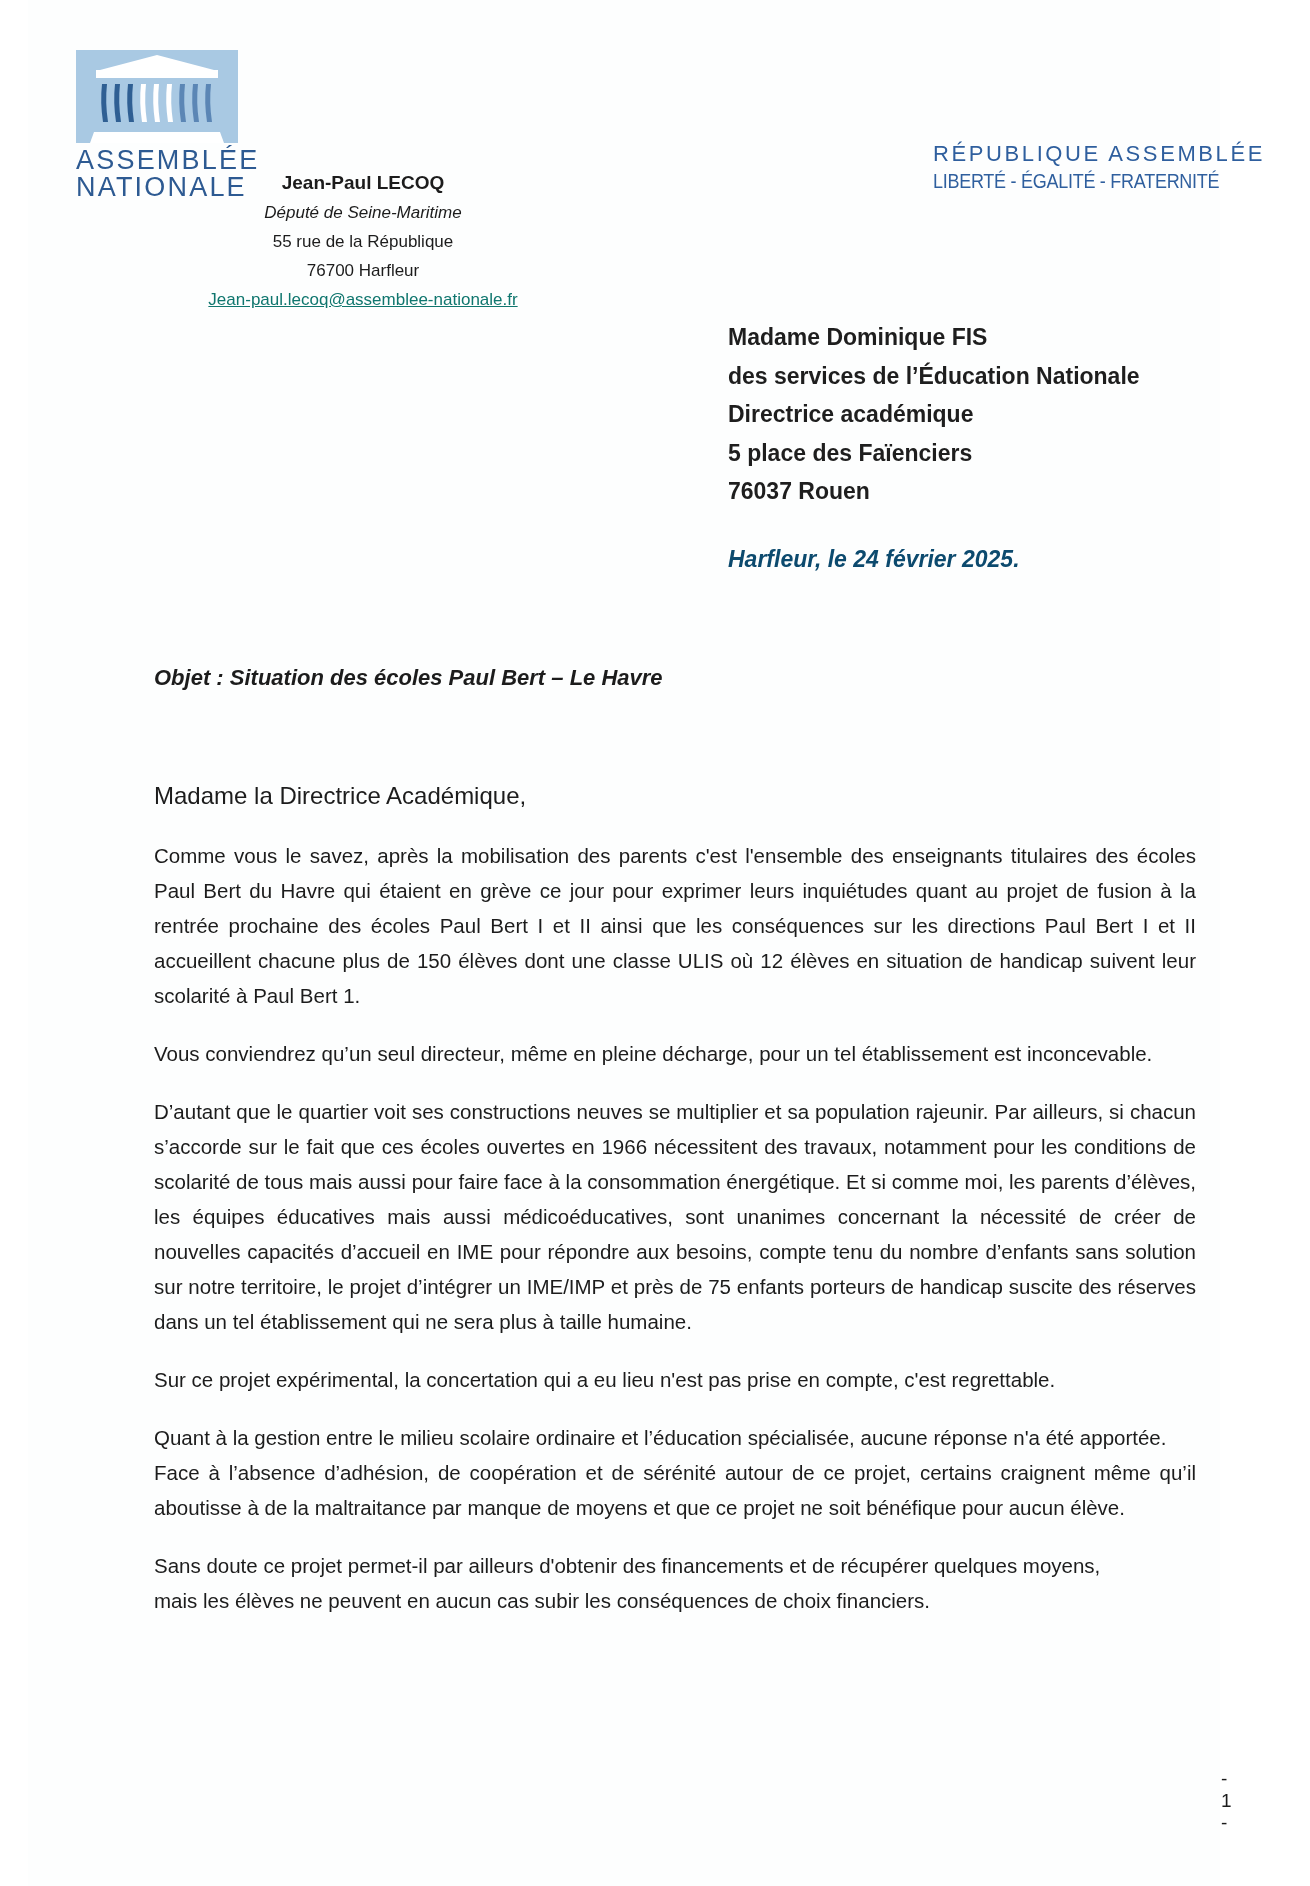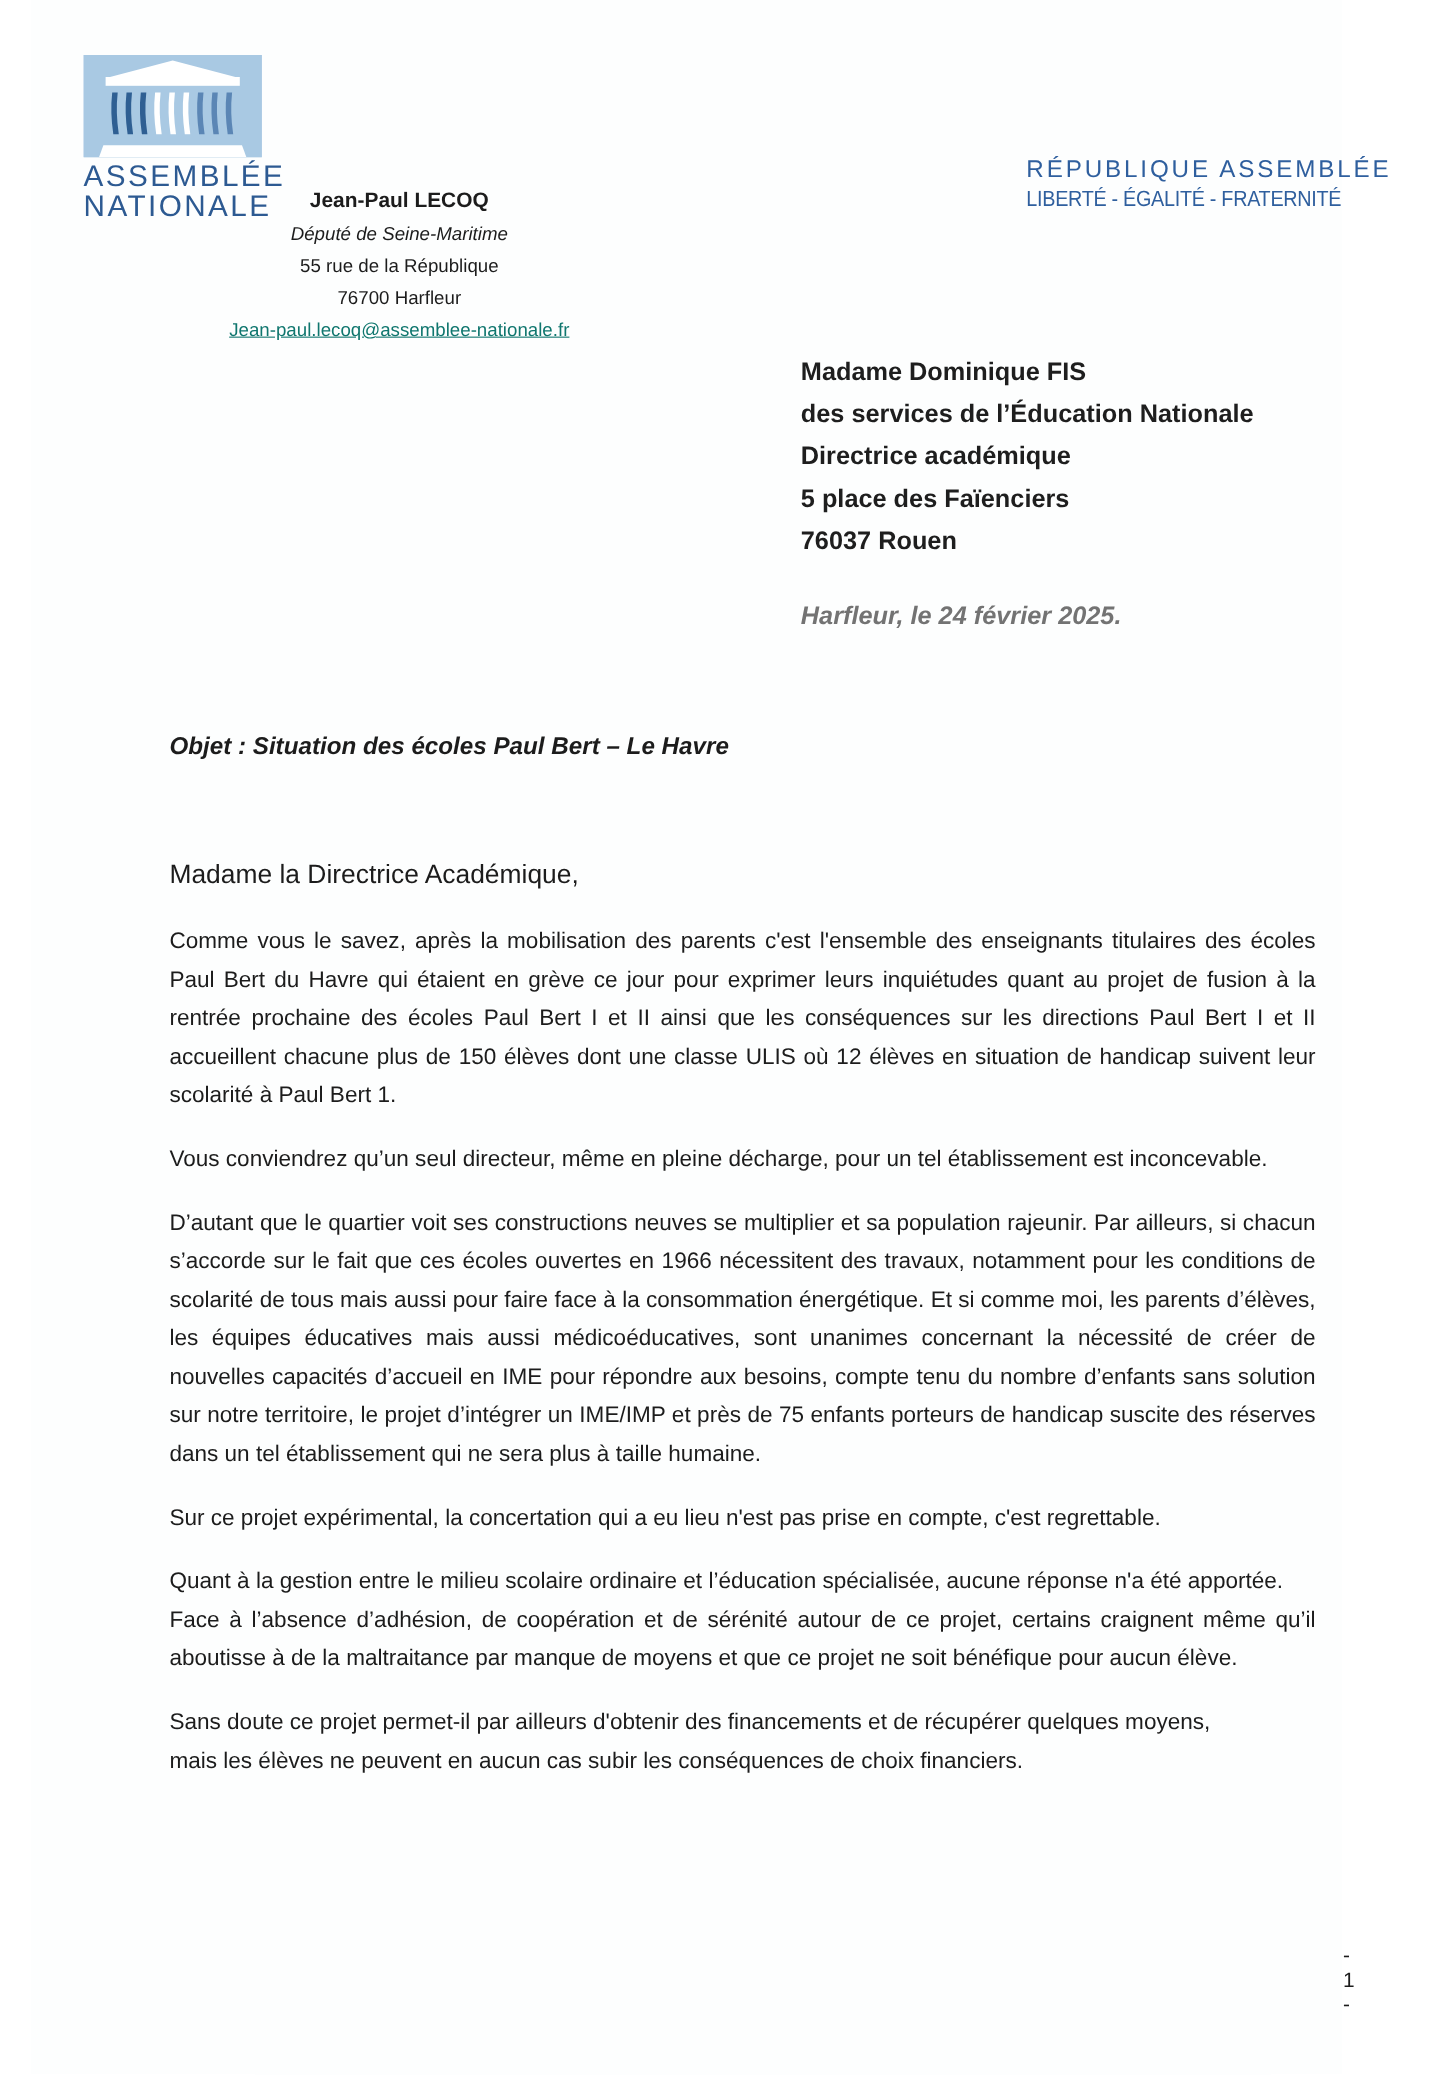--- a/index.html
+++ b/index.html
@@ -20,21 +20,21 @@
   .sender .role { font-style: italic; }
   .sender a { color: #0f766e; text-decoration: underline; font-size: 17px; line-height: 29px; }
 
   
   .republic { position: absolute; left: 905px; top: 140px; width: 310px; color: #2f5f9e; }
   .republic .l1 { font-size: 22px; letter-spacing: 2.6px; line-height: 28px; white-space: nowrap; }
   .republic .l2 { font-size: 20px; line-height: 26px; white-space: nowrap; letter-spacing: -0.3px; transform: scaleX(0.9); transform-origin: left; }
 
   
   .recipient { position: absolute; left: 700px; top: 318px; font-weight: bold; font-size: 23px; line-height: 38.5px; color: #1e1e1e; }
-  .date { position: absolute; left: 700px; top: 546px; font-weight: bold; font-style: italic; font-size: 23px; color: #737373; }
+  .date { position: absolute; left: 700px; top: 546px; font-weight: bold; font-style: italic; font-size: 23px; color: #0c4a6e; }
 
   
   .subject { position: absolute; left: 126px; top: 665px; font-weight: bold; font-style: italic; font-size: 22px; }
   .salutation { position: absolute; left: 126px; top: 782px; font-size: 24px; }
   .body { position: absolute; left: 126px; top: 838px; width: 1042px; font-size: 20.5px; line-height: 35px; }
   .body p { margin: 0 0 23px 0; text-align: justify; }
   .body p.nogap { margin-bottom: 0; }
   .body p.left { text-align: left; }
 
   .pagenum { position: absolute; left: 1193px; top: 1768px; font-size: 19px; }

